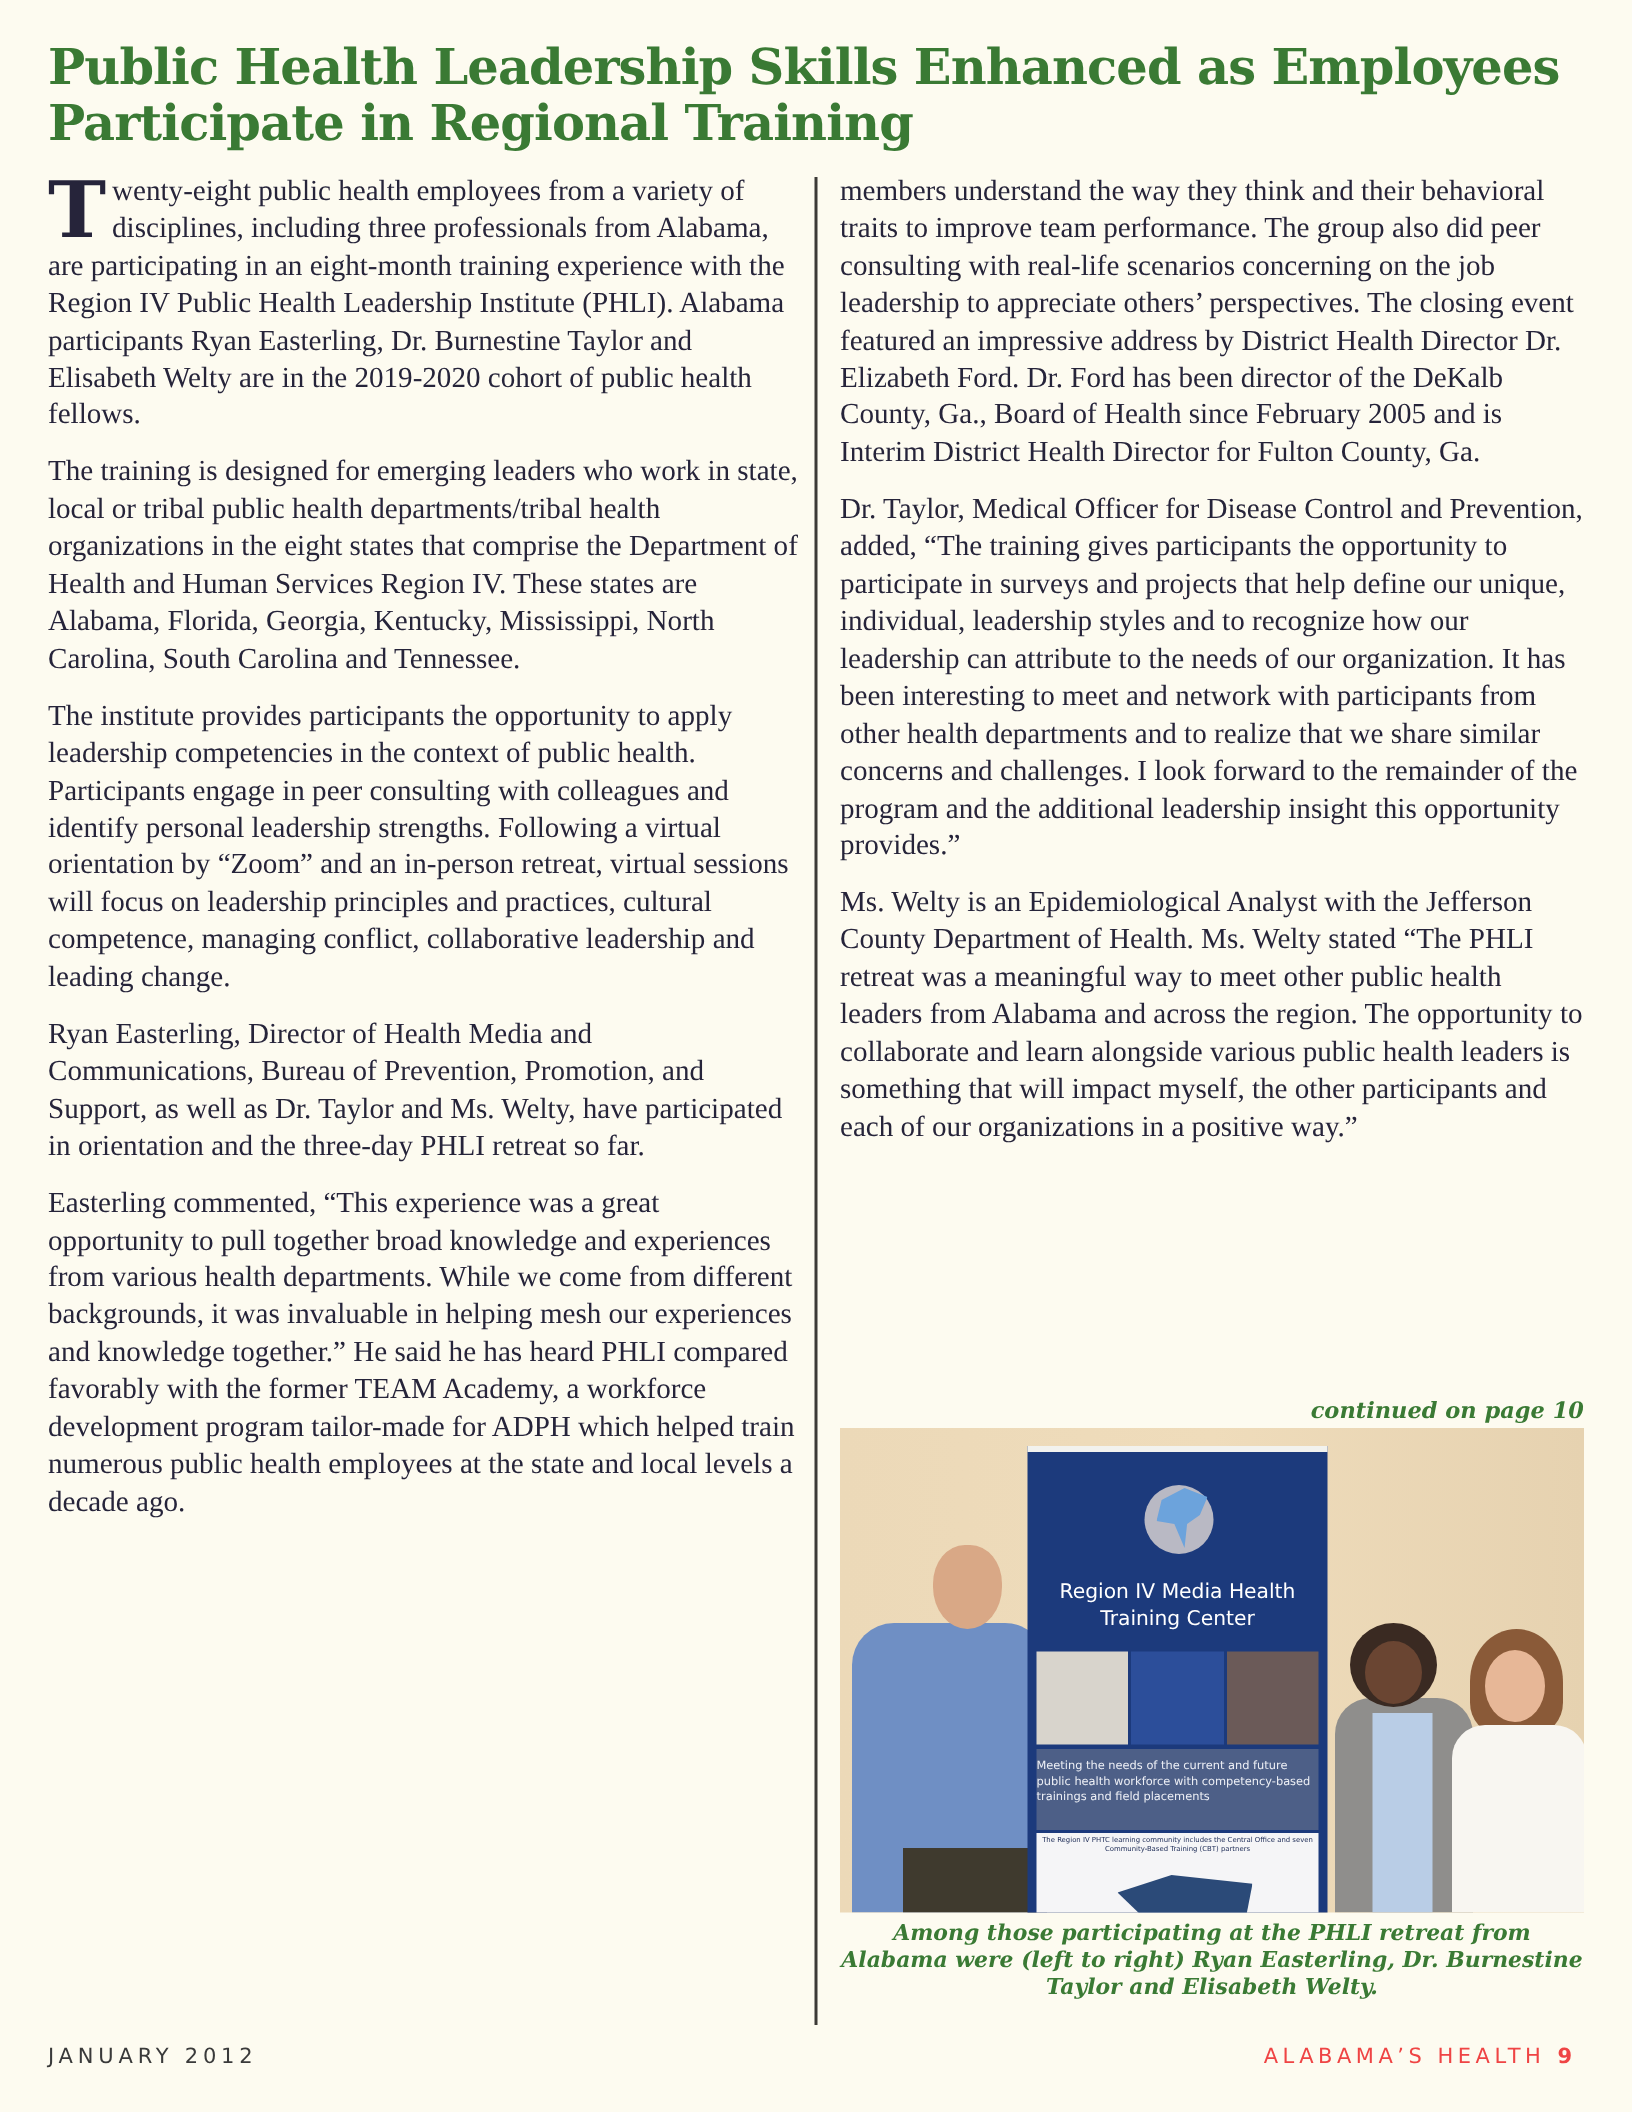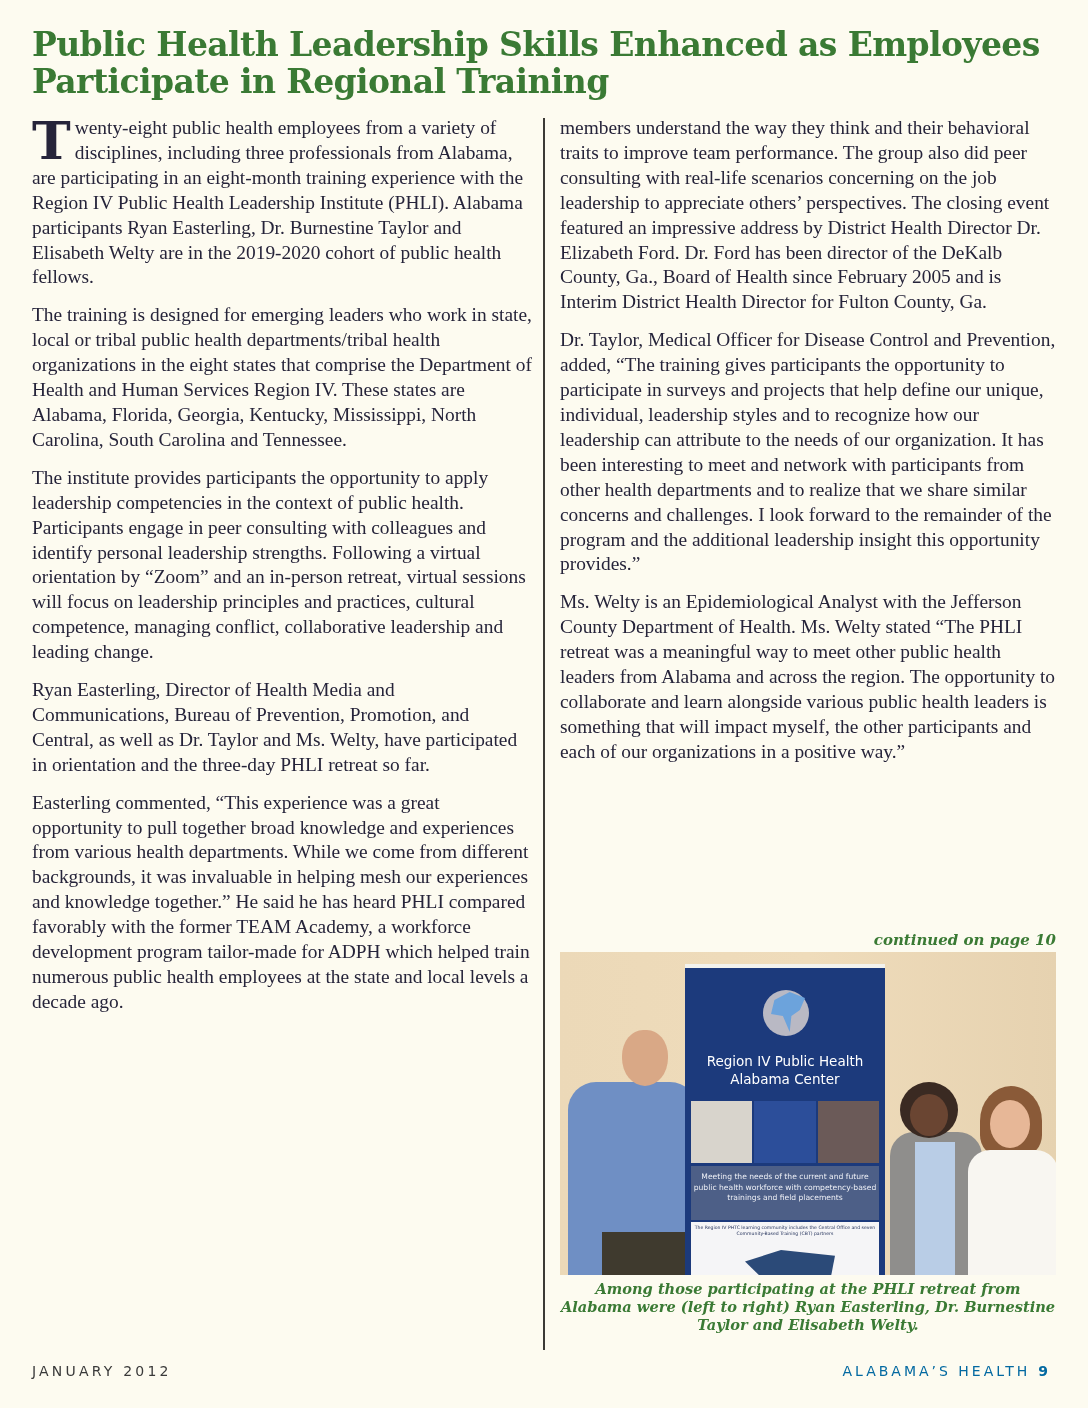--- a/index.html
+++ b/index.html
@@ -85,21 +85,21 @@
       position: absolute; left: 6px; top: 133px; width: 188px; height: 62px;
       display: flex; gap: 2px;
     }
     .banner-images div { flex: 1; }
     .banner-tagline {
       position: absolute; left: 6px; top: 198px; width: 188px; height: 54px;
       background: #4d5f87;
       color: #eef0f6;
       font-family: "DejaVu Sans", sans-serif;
       font-size: 7.6px; line-height: 10.5px;
-      text-align: center; padding-top: 6px; box-sizing: border-box;
+      text-align: left; padding-top: 6px; box-sizing: border-box;
     }
     .banner-footer {
       position: absolute; left: 6px; top: 254px; width: 188px; height: 57px;
       background: #f5f5f7;
       color: #1b2a55;
       font-family: "DejaVu Sans", sans-serif;
       font-size: 4.6px; line-height: 6px;
       text-align: center; padding-top: 3px; box-sizing: border-box;
     }
     .banner-map {
@@ -129,55 +129,55 @@
     .footer-left {
       position: absolute; left: 32px; top: 1363px;
       font-family: "DejaVu Sans", sans-serif;
       font-size: 14px; letter-spacing: 3.2px;
       color: #3a3a3a;
     }
     .footer-right {
       position: absolute; right: 40px; top: 1363px;
       font-family: "DejaVu Sans", sans-serif;
       font-size: 14px; letter-spacing: 3px;
-      color: #0369a1;
+      color: #ef4444;
     }
     .page-num { font-weight: bold; letter-spacing: 0; margin-left: 8px; }
   </style>
 </head>
 <body>
 
 <h1 class="headline">Public Health Leadership Skills Enhanced as Employees Participate in Regional Training</h1>
 
 <div class="col col-left">
   <p><span class="dropcap">T</span><span>wenty-eight public health employees from a variety of disciplines, including three professionals from Alabama, are participating in an eight-month training experience with the Region IV Public Health Leadership Institute (PHLI). Alabama participants Ryan Easterling, Dr. Burnestine Taylor and Elisabeth Welty are in the 2019-2020 cohort of public health fellows.</span></p>
   <p>The training is designed for emerging leaders who work in state, local or tribal public health departments/tribal health organizations in the eight states that comprise the Department of Health and Human Services Region IV. These states are Alabama, Florida, Georgia, Kentucky, Mississippi, North Carolina, South Carolina and Tennessee.</p>
   <p>The institute provides participants the opportunity to apply leadership competencies in the context of public health. Participants engage in peer consulting with colleagues and identify personal leadership strengths. Following a virtual orientation by “Zoom” and an in-person retreat, virtual sessions will focus on leadership principles and practices, cultural competence, managing conflict, collaborative leadership and leading change.</p>
-  <p>Ryan Easterling, Director of Health Media and Communications, Bureau of Prevention, Promotion, and Central, as well as Dr. Taylor and Ms. Welty, have participated in orientation and the three-day PHLI retreat so far.</p>
+  <p>Ryan Easterling, Director of Health Media and Communications, Bureau of Prevention, Promotion, and Support, as well as Dr. Taylor and Ms. Welty, have participated in orientation and the three-day PHLI retreat so far.</p>
   <p>Easterling commented, “This experience was a great opportunity to pull together broad knowledge and experiences from various health departments. While we come from different backgrounds, it was invaluable in helping mesh our experiences and knowledge together.” He said he has heard PHLI compared favorably with the former TEAM Academy, a workforce development program tailor-made for ADPH which helped train numerous public health employees at the state and local levels a decade ago.</p>
 </div>
 
 <div class="divider"></div>
 
 <div class="col col-right">
   <p>members understand the way they think and their behavioral traits to improve team performance. The group also did peer consulting with real-life scenarios concerning on the job leadership to appreciate others’ perspectives. The closing event featured an impressive address by District Health Director Dr. Elizabeth Ford. Dr. Ford has been director of the DeKalb County, Ga., Board of Health since February 2005 and is Interim District Health Director for Fulton County, Ga.</p>
   <p>Dr. Taylor, Medical Officer for Disease Control and Prevention, added, “The training gives participants the opportunity to participate in surveys and projects that help define our unique, individual, leadership styles and to recognize how our leadership can attribute to the needs of our organization. It has been interesting to meet and network with participants from other health departments and to realize that we share similar concerns and challenges. I look forward to the remainder of the program and the additional leadership insight this opportunity provides.”</p>
   <p>Ms. Welty is an Epidemiological Analyst with the Jefferson County Department of Health. Ms. Welty stated “The PHLI retreat was a meaningful way to meet other public health leaders from Alabama and across the region. The opportunity to collaborate and learn alongside various public health leaders is something that will impact myself, the other participants and each of our organizations in a positive way.”</p>
 </div>
 
 <div class="continued">continued on page 10</div>
 
 <div class="photo">
   <div class="person p1-body"></div>
   <div class="person p1-pants"></div>
   <div class="person p1-head"></div>
 
   <div class="banner">
     <div class="banner-logo"></div>
-    <div class="banner-title">Region IV Public Health Alabama Center</div>
+    <div class="banner-title">Region IV Media Health Training Center</div>
     <div class="banner-images">
       <div style="background:#d8d4cc;"></div>
       <div style="background:#2c4e9a;"></div>
       <div style="background:#6b5a58;"></div>
     </div>
     <div class="banner-tagline">Meeting the needs of the current and future public health workforce with competency-based trainings and field placements</div>
     <div class="banner-footer">The Region IV PHTC learning community includes the Central Office and seven Community-Based Training (CBT) partners</div>
     <div class="banner-map"></div>
   </div>
 

